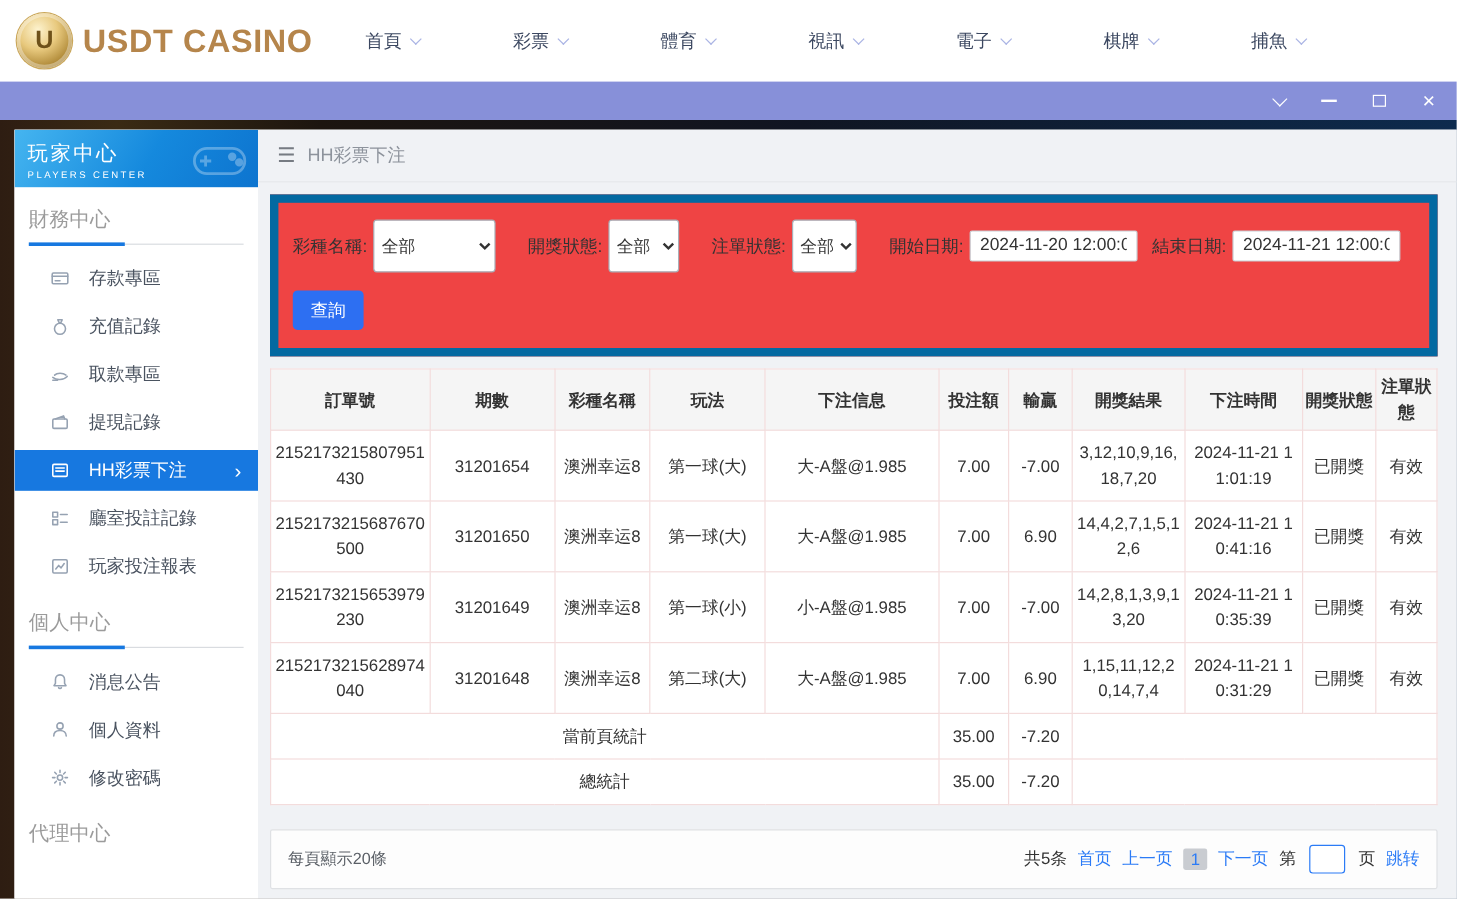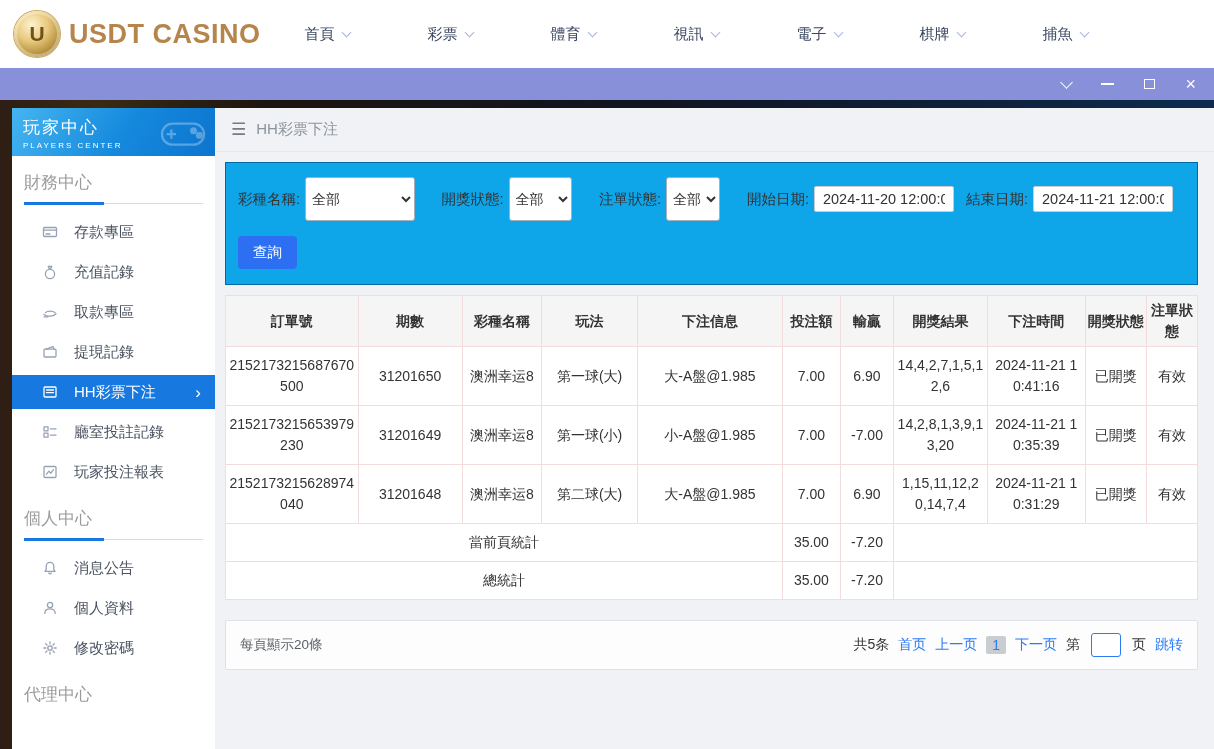--- a/index.html
+++ b/index.html
@@ -51,21 +51,21 @@
   .side-item.active svg{color:#fff;}
   .side-item .arrow{margin-left:auto;font-size:17px;display:none;line-height:1;}
   .side-item.active .arrow{display:block;}
 
   
   .main{flex:1;min-width:0;background:#f0f2f5;display:flex;flex-direction:column;}
   .crumb{height:44px;flex:none;display:flex;align-items:center;padding:0 16px;
     color:#8d939c;font-size:15px;border-bottom:1px solid #e6e8eb;}
   .burger{color:#767b82;font-size:17px;margin-right:10px;}
   .content{flex:1;padding:10px 16px 0 10px;overflow:hidden;}
-  .filter-card{background:#0ea5e9;border:1px solid #0369a1;padding:14px 12px 15px;}
+  .filter-card{background:#ef4444;border:7px solid #0369a1;padding:14px 12px 15px;}
   .filter-row{display:flex;align-items:center;font-size:14.5px;color:#333;white-space:nowrap;}
   .filter-row select{height:44px;border:1px solid #a9afb8;border-radius:3px;font-size:14px;
     color:#333;background:#fff;margin:0 27px 0 5px;padding:0 2px;}
   select.wide{width:118px;} select.mid{width:68px;} select.small{width:54px;}
   input.date{height:26px;border:1px solid #c8cdd3;border-radius:2px;font-size:14.5px;
     color:#333;padding:1px 8px;margin:0 12px 0 5px;width:140px;}
   .search-btn{margin-top:15px;background:#2d6ff2;color:#fff;border:none;border-radius:4px;
     font-size:14.5px;padding:7px 15px;cursor:pointer;}
 
   table.bet{width:100%;border-collapse:collapse;table-layout:fixed;background:#fff;
@@ -283,20 +283,33 @@
                 <th>投注額</th>
                 <th>輸贏</th>
                 <th>開獎結果</th>
                 <th>下注時間</th>
                 <th>開獎狀態</th>
                 <th>注單狀態</th>
               </tr>
             </thead>
             <tbody>
               <tr class="data-row">
+                <td>2152173215807951430</td>
+                <td>31201654</td>
+                <td>澳洲幸运8</td>
+                <td>第一球(大)</td>
+                <td>大-A盤@1.985</td>
+                <td>7.00</td>
+                <td>-7.00</td>
+                <td>3,12,10,9,16,18,7,20</td>
+                <td>2024-11-21 11:01:19</td>
+                <td>已開獎</td>
+                <td>有效</td>
+              </tr>
+              <tr class="data-row">
                 <td>2152173215687670500</td>
                 <td>31201650</td>
                 <td>澳洲幸运8</td>
                 <td>第一球(大)</td>
                 <td>大-A盤@1.985</td>
                 <td>7.00</td>
                 <td>6.90</td>
                 <td>14,4,2,7,1,5,12,6</td>
                 <td>2024-11-21 10:41:16</td>
                 <td>已開獎</td>

